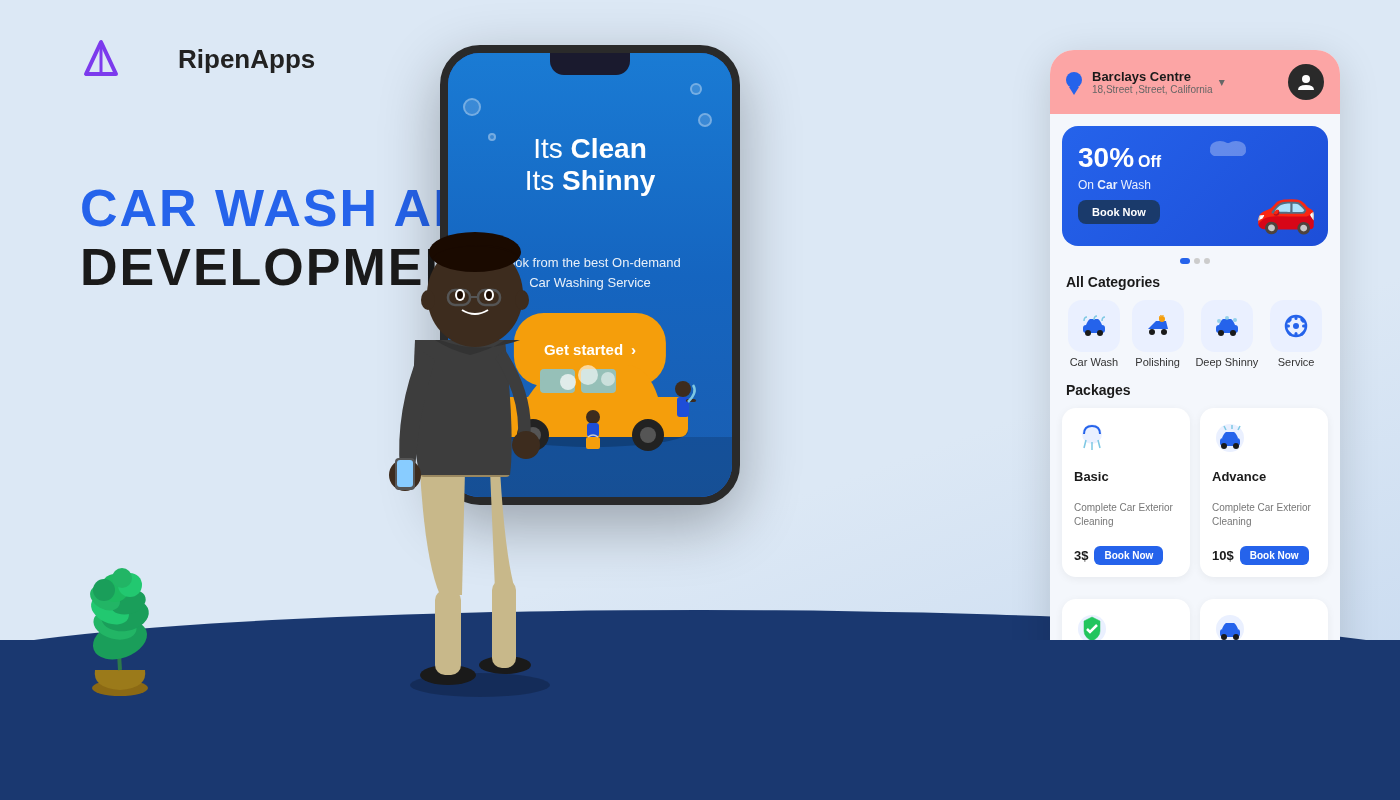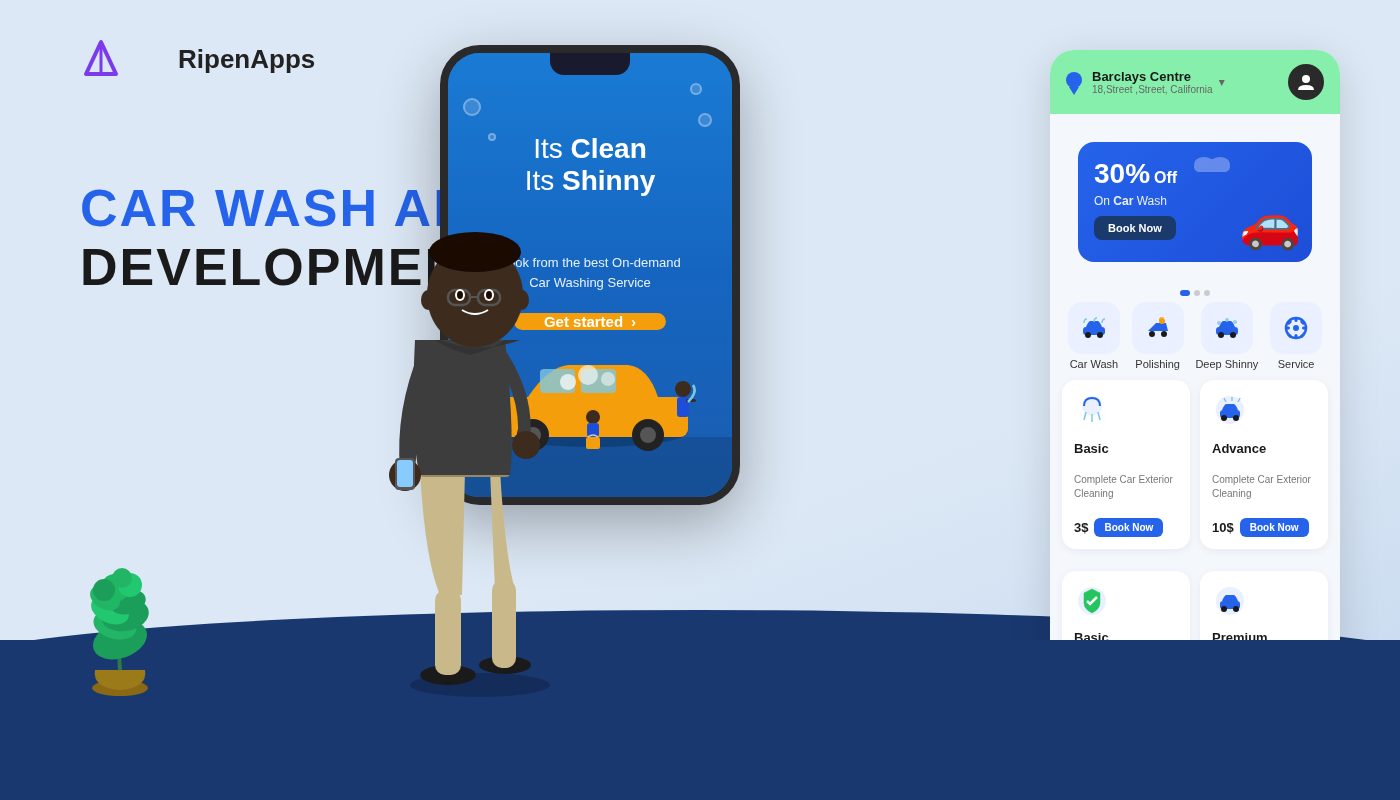--- a/index.html
+++ b/index.html
@@ -132,21 +132,21 @@
     }
     .phone-btn {
       position: absolute;
       top: 260px;
       left: 50%;
       transform: translateX(-50%);
       background: #f59e0b;
       color: white;
       border: none;
       border-radius: 30px;
-      padding: 0 30px;
+      padding: 28px 30px;
       font-size: 15px;
       font-weight: 600;
       cursor: pointer;
       display: flex;
       align-items: center;
       gap: 8px;
       white-space: nowrap;
     }
     .phone-illustration {
       position: absolute;
@@ -185,21 +185,21 @@
       box-shadow: 0 10px 40px rgba(0,0,0,0.15);
       padding: 0;
     }
 
     
     .app-header {
       display: flex;
       align-items: center;
       justify-content: space-between;
       padding: 14px 16px;
-      background: #86efac;
+      background: #fca5a5;
     }
     .app-location {
       display: flex;
       align-items: center;
       gap: 6px;
     }
     .location-name {
       font-size: 13px;
       font-weight: 700;
       color: #1a1a1a;
@@ -218,21 +218,21 @@
       border-radius: 50%;
       display: flex;
       align-items: center;
       justify-content: center;
       color: white;
       font-size: 16px;
     }
 
     
     .promo-banner {
-      margin: 28px;
+      margin: 12px;
       background: linear-gradient(135deg, #2563eb 0%, #1d4ed8 100%);
       border-radius: 16px;
       padding: 16px;
       position: relative;
       overflow: hidden;
       height: 120px;
     }
     .promo-discount {
       font-size: 28px;
       font-weight: 900;
@@ -585,20 +585,21 @@
     
     <div class="promo-car">🚗</div>
   </div>
 
   <div class="promo-dots">
     <div class="dot active"></div>
     <div class="dot"></div>
     <div class="dot"></div>
   </div>
 
+  <div class="section-title">All Categories</div>
   <div class="categories">
     <div class="category-item">
       <div class="category-icon-box">
         <svg width="28" height="22" viewBox="0 0 28 22">
           <rect x="3" y="10" width="22" height="8" rx="3" fill="#2563eb"></rect>
           <path d="M6 10 Q8 5 10 4 L18 4 Q20 5 22 10 Z" fill="#2563eb"></path>
           <circle cx="8" cy="18" r="3" fill="#1a1a1a"></circle>
             <circle cx="20" cy="18" r="3" fill="#1a1a1a"></circle>
           <path d="M4 6 Q4 2 7 2" stroke="#7ec8e3" stroke-width="1.5" fill="none"></path>
           <path d="M14 5 Q14 1 17 1" stroke="#7ec8e3" stroke-width="1.5" fill="none"></path>
@@ -645,20 +646,21 @@
           <rect x="5" y="5" width="3" height="5" rx="1.5" fill="#2563eb" transform="rotate(45,6.5,7.5)"></rect>
           <rect x="18" y="5" width="3" height="5" rx="1.5" fill="#2563eb" transform="rotate(-45,19.5,7.5)"></rect>
           <rect x="5" y="18" width="3" height="5" rx="1.5" fill="#2563eb" transform="rotate(-45,6.5,20.5)"></rect>
           <rect x="18" y="18" width="3" height="5" rx="1.5" fill="#2563eb" transform="rotate(45,19.5,20.5)"></rect>
         </svg>
       </div>
       <span class="category-label">Service</span>
     </div>
   </div>
 
+  <div class="section-title">Packages</div>
   <div class="packages-grid">
     <div class="package-card">
       <div class="package-icon">
         <svg width="36" height="36" viewBox="0 0 36 36">
           <circle cx="18" cy="14" r="10" fill="#eaf0ff"></circle>
           <path d="M10 14 Q10 6 18 6 Q26 6 26 14" fill="none" stroke="#2563eb" stroke-width="2"></path>
           <line x1="12" y1="20" x2="10" y2="28" stroke="#7ec8e3" stroke-width="1.5"></line>
           <line x1="18" y1="22" x2="18" y2="30" stroke="#7ec8e3" stroke-width="1.5"></line>
           <line x1="24" y1="20" x2="26" y2="28" stroke="#7ec8e3" stroke-width="1.5"></line>
         </svg>

